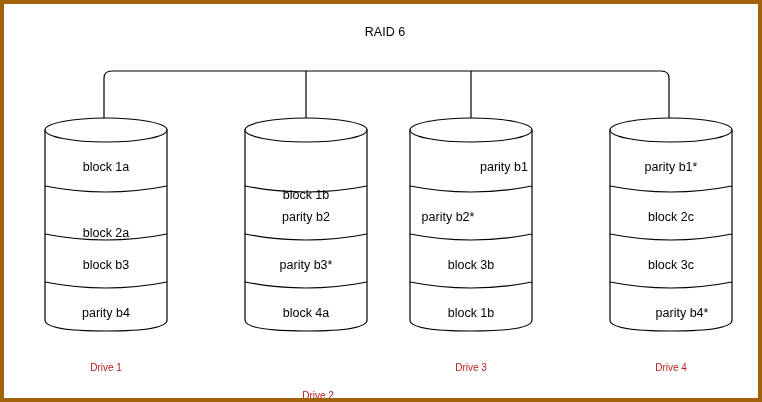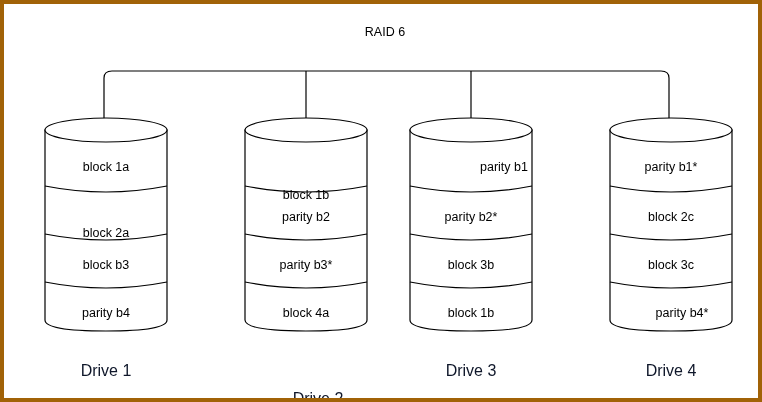--- a/index.html
+++ b/index.html
@@ -45,22 +45,22 @@
     position: absolute;
     text-align: center;
     font-size: 12.5px;
     color: #000000;
     white-space: nowrap;
     transform: translate(-50%, -50%);
   }
   .drive-caption {
     position: absolute;
     text-align: center;
-    font-size: 16px;
-    color: #0f172a;
+    font-size: 10px;
+    color: #b91c1c;
     white-space: nowrap;
     transform: translateX(-50%);
   }
 </style>
 </head>
 <body>
 
 <div id="canvas">
 
   <svg id="diagram-svg" viewBox="0 0 762 402">
@@ -113,21 +113,21 @@
   <div class="band-label" style="left:102px; top:213px;margin-top:16px;">block 2a</div>
   <div class="band-label" style="left:102px; top:261px;">block b3</div>
   <div class="band-label" style="left:102px; top:309px;">parity b4</div>
 
   <div class="band-label" style="left:302px; top:163px;margin-top:28px;">block 1b</div>
   <div class="band-label" style="left:302px; top:213px;">parity b2</div>
   <div class="band-label" style="left:302px; top:261px;">parity b3*</div>
   <div class="band-label" style="left:302px; top:309px;">block 4a</div>
 
   <div class="band-label" style="left:467px; top:163px;margin-left:33px;">parity b1</div>
-  <div class="band-label" style="left:467px; top:213px;">parity b2*</div>
+  <div class="band-label" style="left:444px; top:213px;">parity b2*</div>
   <div class="band-label" style="left:467px; top:261px;">block 3b</div>
   <div class="band-label" style="left:467px; top:309px;">block 1b</div>
 
   <div class="band-label" style="left:667px; top:163px;">parity b1*</div>
   <div class="band-label" style="left:667px; top:213px;">block 2c</div>
   <div class="band-label" style="left:667px; top:261px;">block 3c</div>
   <div class="band-label" style="left:667px; top:309px;padding-left:22px;">parity b4*</div>
 
   <div class="drive-caption" style="left:102px; top:358px;">Drive 1</div>
   <div class="drive-caption" style="left:314px; top:358px;margin-top:28px;">Drive 2</div>

